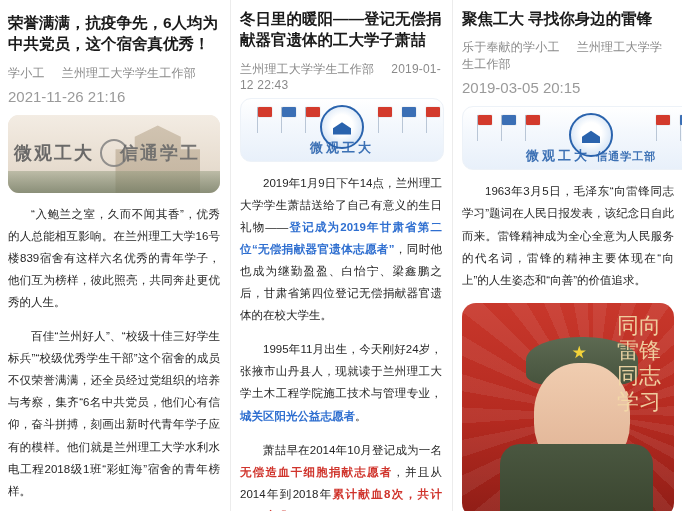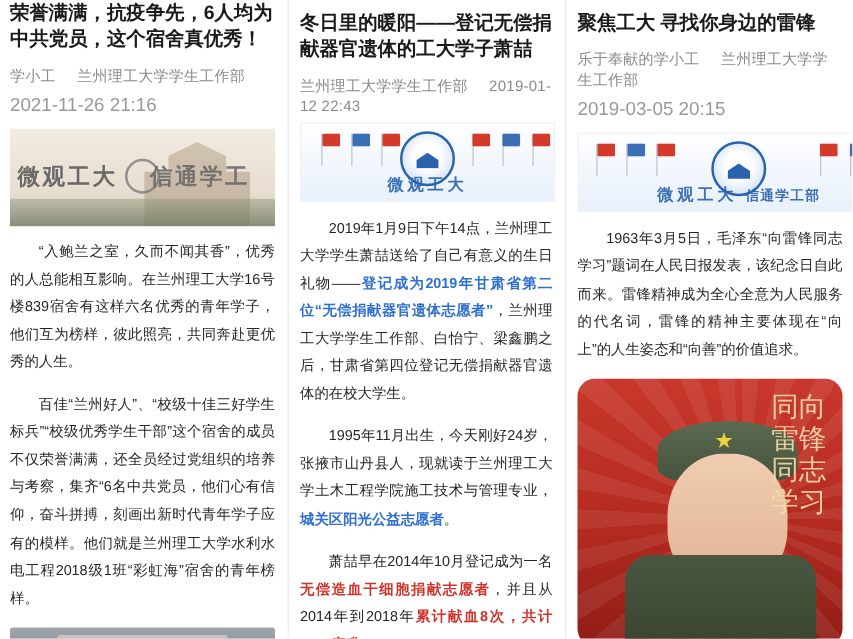--- a/index.html
+++ b/index.html
@@ -21,21 +21,21 @@
     display: flex;
     gap: 0;
     background: #fff;
   }
   .col {
     position: relative;
     height: 511px;
     overflow: hidden;
     box-sizing: border-box;
   }
-  .col-1 { width: 230px; padding: 0 10px 0 8px; }
+  .col-1 { width: 230px; padding: 12px 10px 0 8px; }
   .col-2 { width: 222px; padding: 8px 10px 0 10px; }
   .col-3 { width: 230px; padding: 8px 8px 0 10px; }
 
   .headline {
     font-weight: bold;
     color: #1a1a1a;
     line-height: 1.38;
     margin: 0 0 10px 0;
   }
   .h1 { font-size: 15.5px; }
@@ -52,21 +52,21 @@
   .date {
     font-size: 15px;
     color: #9a9a9a;
     margin: 0 0 10px 0;
   }
 
   
   .banner {
     position: relative;
     width: 100%;
-    border-radius: 0;
+    border-radius: 11px;
     overflow: hidden;
     margin-bottom: 10px;
   }
   .banner-1 {
     height: 78px;
     background: linear-gradient(180deg, #efe7de 0%, #e6dcd0 45%, #d9cfc2 100%);
   }
   .banner-2 {
     height: 62px;
     background: linear-gradient(180deg, #ffffff 0%, #f4f8fd 40%, #e8f0fa 100%);
@@ -282,21 +282,21 @@
         <div class="pole" style="right:40px"></div>
         <div class="flag blue" style="right:27px"></div>
         <div class="pole" style="right:16px"></div>
         <div class="flag" style="right:3px"></div>
       </div>
       <div class="banner-gate"></div>
       <div class="banner-txt">微观工大</div>
     </div>
 
     <p class="body indent">
-      <span>2019年1月9日下午14点，兰州理工大学学生萧喆送给了自己有意义的生日礼物——</span><span class="blue-b">登记成为2019年甘肃省第二位“无偿捐献器官遗体志愿者”</span><span>，兰州理工大学学生工作部、白怡宁、梁鑫鹏之后，甘肃省第四位登记无偿捐献器官遗体的在校大学生。</span>
+      <span>2019年1月9日下午14点，兰州理工大学学生萧喆送给了自己有意义的生日礼物——</span><span class="blue-b">登记成为2019年甘肃省第二位“无偿捐献器官遗体志愿者”</span><span>，同时他也成为继勤盈盈、白怡宁、梁鑫鹏之后，甘肃省第四位登记无偿捐献器官遗体的在校大学生。</span>
     </p>
 
     <p class="body indent">
       <span>1995年11月出生，今天刚好24岁，张掖市山丹县人，现就读于兰州理工大学土木工程学院施工技术与管理专业，</span><span class="blue-b">城关区阳光公益志愿者</span><span>。</span>
     </p>
 
     <p class="body indent">
       <span>萧喆早在2014年10月登记成为一名</span><span class="red-b">无偿造血干细胞捐献志愿者</span><span>，并且从2014年到2018年</span><span class="red-b">累计献血8次，共计2700毫升</span><span>。</span>
     </p>
 

